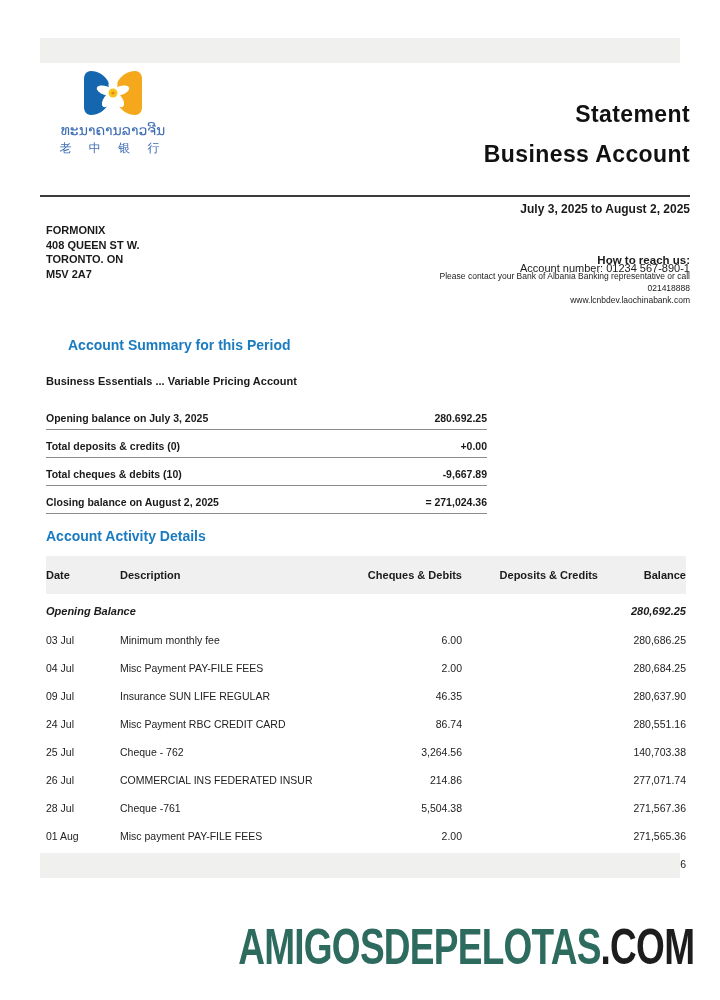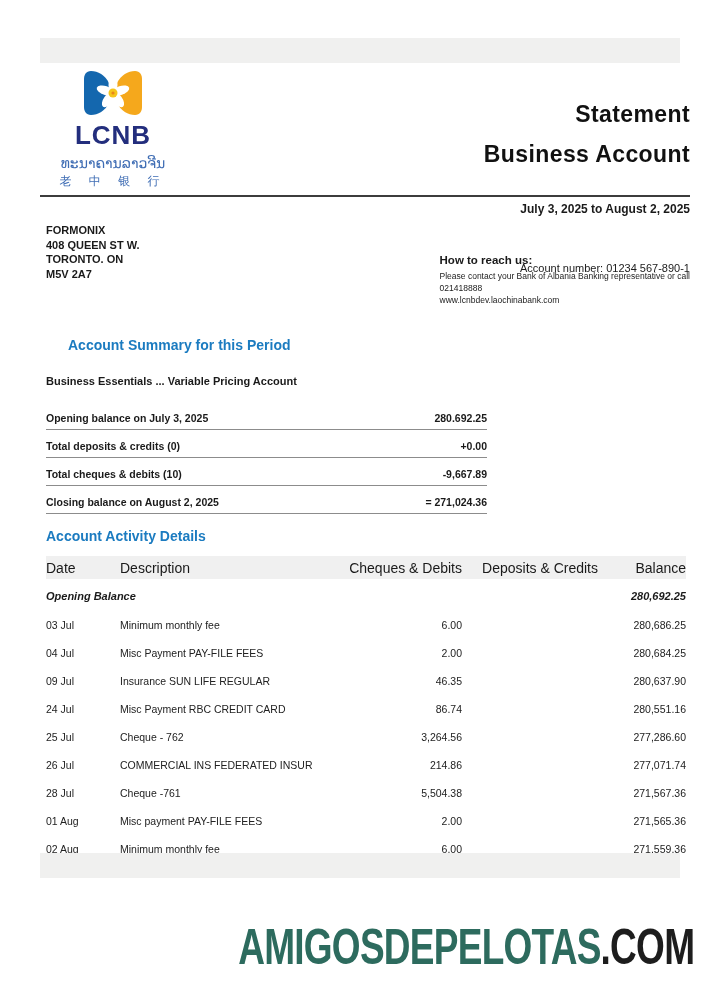--- a/index.html
+++ b/index.html
@@ -32,42 +32,42 @@
     text-align: right; font-weight: 700; font-size: 23px; line-height: 40px;
     color: #111; letter-spacing: 0.4px;
   }
 
   .rule { position: absolute; left: 40px; top: 195px; width: 650px; height: 2px; background: var(--rule-dark, #3c3c3c); }
   .period { position: absolute; right: 30px; top: 202px; font-size: 12px; font-weight: 700; }
 
   .recipient { position: absolute; left: 46px; top: 223px; font-size: 11px; font-weight: 700; line-height: 14.5px; }
 
   .account-number { position: absolute; right: 30px; top: 226px; font-size: 11px; font-weight: 400; margin-top: 36px; }
-  .reach { position: absolute; right: 30px; top: 254px; text-align: left; }
+  .reach { position: absolute; right: 30px; top: 254px; text-align: right; }
   .reach-heading { font-size: 11.5px; font-weight: 700; margin-bottom: 4px; }
   .reach-line { font-size: 8.5px; line-height: 12px; color: #222; }
 
   .section-heading { position: absolute; left: 46px; font-size: 14px; font-weight: 700; color: var(--accent-blue, #1b7bc0); }
   .summary-heading { top: 337px; margin-left: 22px; }
   .product-line { position: absolute; left: 46px; top: 375px; font-size: 11px; font-weight: 700; }
 
   .summary-table { position: absolute; left: 46px; top: 402px; width: 441px; }
   .sum-row {
     display: flex; justify-content: space-between; align-items: flex-end;
     height: 28px; padding-bottom: 5px;
     border-bottom: 1px solid var(--line-gray, #8c8c8c);
     font-size: 10.5px; font-weight: 700; gap: 36px;
   }
 
   .activity-heading { top: 528px; }
   .activity-table { position: absolute; left: 46px; top: 556px; width: 640px; font-size: 10.5px; }
   .t-head, .t-row, .t-opening { display: grid; grid-template-columns: 74px 200px 142px 136px 88px; align-items: center; }
   .t-head {
     background: var(--header-row-gray, #f0f0f0);
-    height: 23px; font-weight: 400; font-size: 14px;
+    height: 38px; font-weight: 700; font-size: 11px;
   }
   .t-opening { height: 30px; font-weight: 700; font-size: 11px; margin-top: 2px; font-style: italic; }
   .t-opening .c-label { grid-column: 1 / 3; }
   .t-row { height: 28px; color: #222; }
   .c-debit, .c-credit, .c-bal { text-align: right; }
 
   .watermark {
     position: absolute; right: 26px; top: 918px;
     font-size: 50px; font-weight: 700; letter-spacing: -1px;
     white-space: nowrap;
@@ -90,21 +90,20 @@
       <g transform="translate(31,25)">
         <ellipse rx="4.5" ry="9" transform="rotate(0) translate(0,-8)" fill="#ffffff"></ellipse>
         <ellipse rx="4.5" ry="9" transform="rotate(72) translate(0,-8)" fill="#ffffff"></ellipse>
         <ellipse rx="4.5" ry="9" transform="rotate(144) translate(0,-8)" fill="#ffffff"></ellipse>
         <ellipse rx="4.5" ry="9" transform="rotate(216) translate(0,-8)" fill="#ffffff"></ellipse>
         <ellipse rx="4.5" ry="9" transform="rotate(288) translate(0,-8)" fill="#ffffff"></ellipse>
         <circle r="4.5" fill="#f5c51c"></circle>
         <circle r="1.6" fill="#e8861a"></circle>
       </g>
     </svg>
-    <div class="logo-name">LCNB</div>
     <div class="logo-lao">ທະນາຄານລາວຈີນ</div>
     <div class="logo-cjk">老 中 银 行</div>
   </div>
 
   <div class="doc-title">
     <div>Statement</div>
     <div>Business Account</div>
   </div>
 
   <div class="rule"></div>
@@ -192,21 +191,21 @@
       <span class="c-desc">Misc Payment RBC CREDIT CARD</span>
       <span class="c-debit">86.74</span>
       <span class="c-credit"></span>
       <span class="c-bal">280,551.16</span>
     </div>
     <div class="t-row">
       <span class="c-date">25 Jul</span>
       <span class="c-desc">Cheque - 762</span>
       <span class="c-debit">3,264.56</span>
       <span class="c-credit"></span>
-      <span class="c-bal">277,286.60</span>
+      <span class="c-bal">140,703.38</span>
     </div>
     <div class="t-row">
       <span class="c-date">26 Jul</span>
       <span class="c-desc">COMMERCIAL INS FEDERATED INSUR</span>
       <span class="c-debit">214.86</span>
       <span class="c-credit"></span>
       <span class="c-bal">277,071.74</span>
     </div>
     <div class="t-row">
       <span class="c-date">28 Jul</span>

